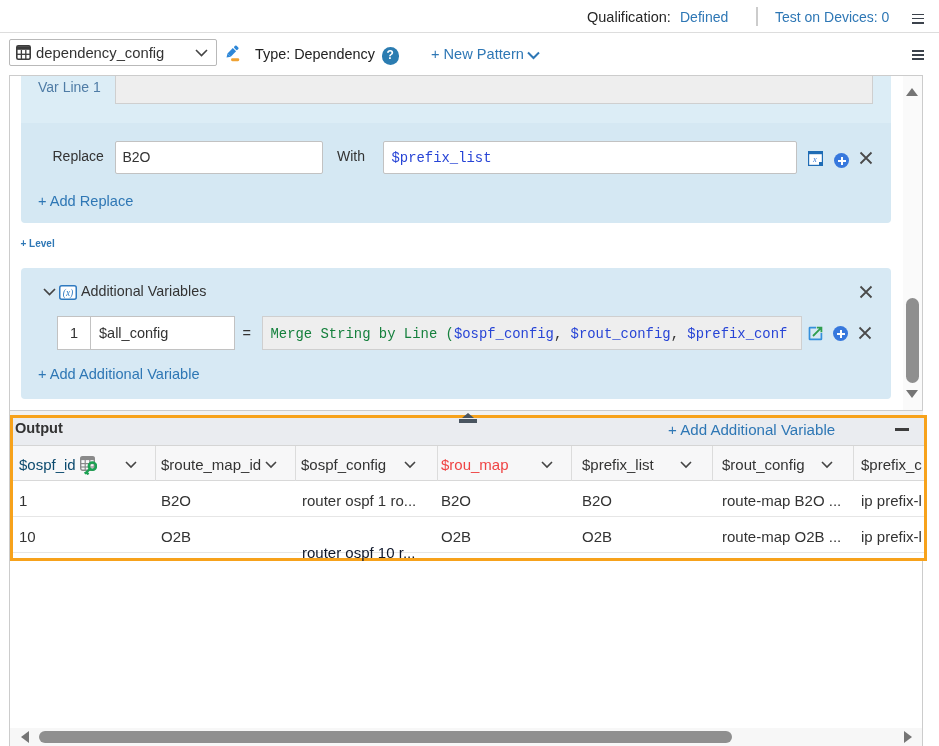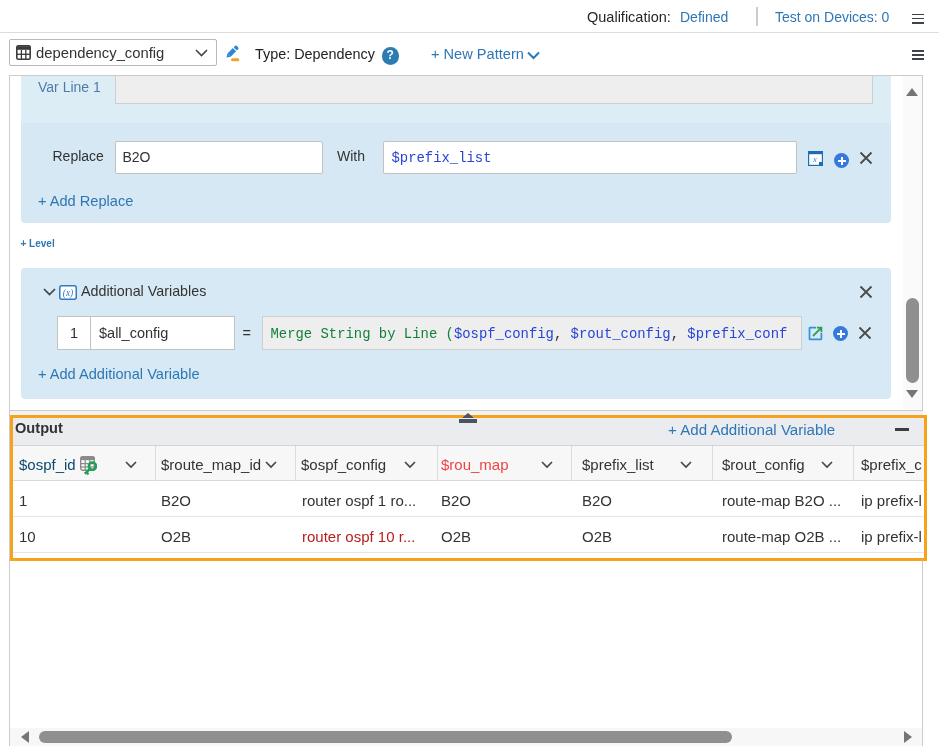--- a/index.html
+++ b/index.html
@@ -185,21 +185,21 @@
   <div class="abs" style="left:13px;top:552px;width:911px;height:1px;background:#e6e6e6;"></div>
   <div class="abs" style="left:19px;top:492px;font-size:15px;color:#333;">1</div>
   <div class="abs" style="left:161px;top:492px;font-size:15px;color:#333;">B2O</div>
   <div class="abs" style="left:302px;top:492px;font-size:15px;color:#333;">router ospf 1 ro...</div>
   <div class="abs" style="left:441px;top:492px;font-size:15px;color:#333;">B2O</div>
   <div class="abs" style="left:582px;top:492px;font-size:15px;color:#333;">B2O</div>
   <div class="abs" style="left:722px;top:492px;font-size:15px;color:#333;text-align:right;">route-map B2O ...</div>
   <div class="abs" style="left:861px;top:492px;width:60px;overflow:hidden;font-size:15px;color:#333;white-space:nowrap;">ip prefix-li</div>
   <div class="abs" style="left:19px;top:528px;font-size:15px;color:#333;">10</div>
   <div class="abs" style="left:161px;top:528px;font-size:15px;color:#333;">O2B</div>
-  <div class="abs" style="left:302px;top:528px;font-size:15px;color:#b91c1c;">router ospf 10 r...</div>
+  <div class="abs" style="left:302px;top:544px;font-size:15px;color:#0f172a;">router ospf 10 r...</div>
   <div class="abs" style="left:441px;top:528px;font-size:15px;color:#333;">O2B</div>
   <div class="abs" style="left:582px;top:528px;font-size:15px;color:#333;">O2B</div>
   <div class="abs" style="left:722px;top:528px;font-size:15px;color:#333;">route-map O2B ...</div>
   <div class="abs" style="left:861px;top:528px;width:60px;overflow:hidden;font-size:15px;color:#333;white-space:nowrap;">ip prefix-li</div>
 
   <div class="abs" style="left:10px;top:728px;width:912px;height:18px;background:#f7f7f7;"></div>
   <div class="abs" style="left:21px;top:731px;width:0;height:0;border-top:6.5px solid transparent;border-bottom:6.5px solid transparent;border-right:8px solid #757575;"></div>
   <div class="abs" style="left:39px;top:731px;width:693px;height:12px;border-radius:6px;background:#8f8f8f;"></div>
   <div class="abs" style="left:904px;top:731px;width:0;height:0;border-top:6.5px solid transparent;border-bottom:6.5px solid transparent;border-left:8px solid #757575;"></div>
 

